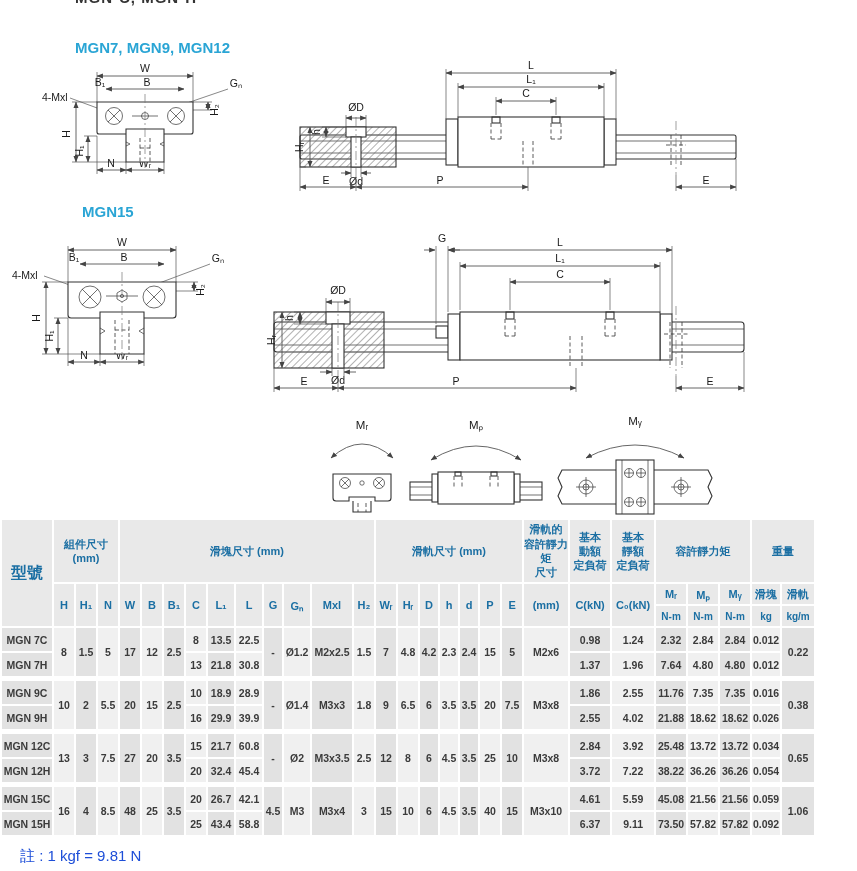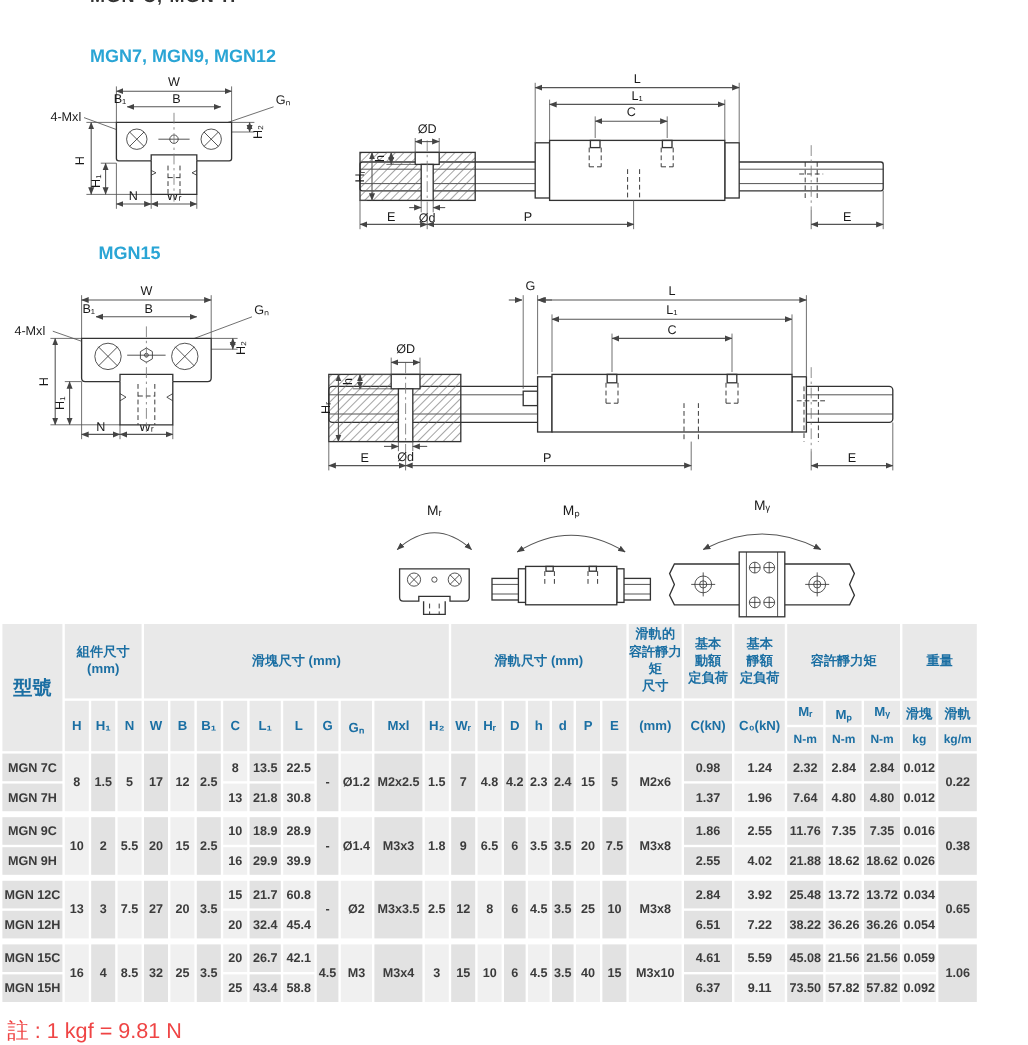--- a/index.html
+++ b/index.html
@@ -55,21 +55,21 @@
   table.spec td {
     font-size:10.5px; font-weight:bold; color:#3b3b3b;
     text-align:center; vertical-align:middle; padding:0; white-space:nowrap;
   }
   tr.data-row { height:23px; }
   .stripe-a { background:#f0f0f0; }
   .stripe-b { background:#e2e2e2; }
   td.c-model { text-align:left; padding-left:6px; color:#2f2f2f; background:#e2e2e2; }
   tr.gap-row { height:1px; }
   tr.gap-row td { background:#fff; padding:0; }
-  .footnote { position:absolute; left:6px; top:847px; font-size:18px; color:#ef4444; }
+  .footnote { position:absolute; left:20px; top:847px; font-size:15px; color:#1d4ed8; }
 </style>
 </head>
 <body>
 
 <svg width="0" height="0" style="position:absolute">
   <defs>
     <marker id="arr" viewBox="0 0 8 8" refX="7.5" refY="4" markerWidth="7" markerHeight="7" orient="auto-start-reverse">
       <path d="M0,0.8 L8,4 L0,7.2 z" fill="#444"></path>
     </marker>
     <pattern id="hatch" width="5" height="5" patternUnits="userSpaceOnUse" patternTransform="rotate(45)">
@@ -625,36 +625,36 @@
         <td class="stripe-a">13.72</td>
         <td class="stripe-b">13.72</td>
         <td class="stripe-a">0.034</td>
         <td class="stripe-b" rowspan="2">0.65</td>
       </tr>
       <tr class="data-row">
         <td class="c-model stripe-b">MGN 12H</td>
         <td class="stripe-a">20</td>
         <td class="stripe-b">32.4</td>
         <td class="stripe-a">45.4</td>
-        <td class="stripe-b">6.51</td>
+        <td class="stripe-b">3.72</td>
         <td class="stripe-a">7.22</td>
         <td class="stripe-b">38.22</td>
         <td class="stripe-a">36.26</td>
         <td class="stripe-b">36.26</td>
         <td class="stripe-a">0.054</td>
       </tr>
       <tr class="gap-row">
         <td class="gap" colspan="29"></td>
       </tr>
       <tr class="data-row">
         <td class="c-model stripe-b">MGN 15C</td>
         <td class="stripe-a" rowspan="2">16</td>
         <td class="stripe-b" rowspan="2">4</td>
         <td class="stripe-a" rowspan="2">8.5</td>
-        <td class="stripe-b" rowspan="2">32</td>
+        <td class="stripe-b" rowspan="2">48</td>
         <td class="stripe-a" rowspan="2">25</td>
         <td class="stripe-b" rowspan="2">3.5</td>
         <td class="stripe-a">20</td>
         <td class="stripe-b">26.7</td>
         <td class="stripe-a">42.1</td>
         <td class="stripe-b" rowspan="2">4.5</td>
         <td class="stripe-a" rowspan="2">M3</td>
         <td class="stripe-b" rowspan="2">M3x4</td>
         <td class="stripe-a" rowspan="2">3</td>
         <td class="stripe-b" rowspan="2">15</td>

